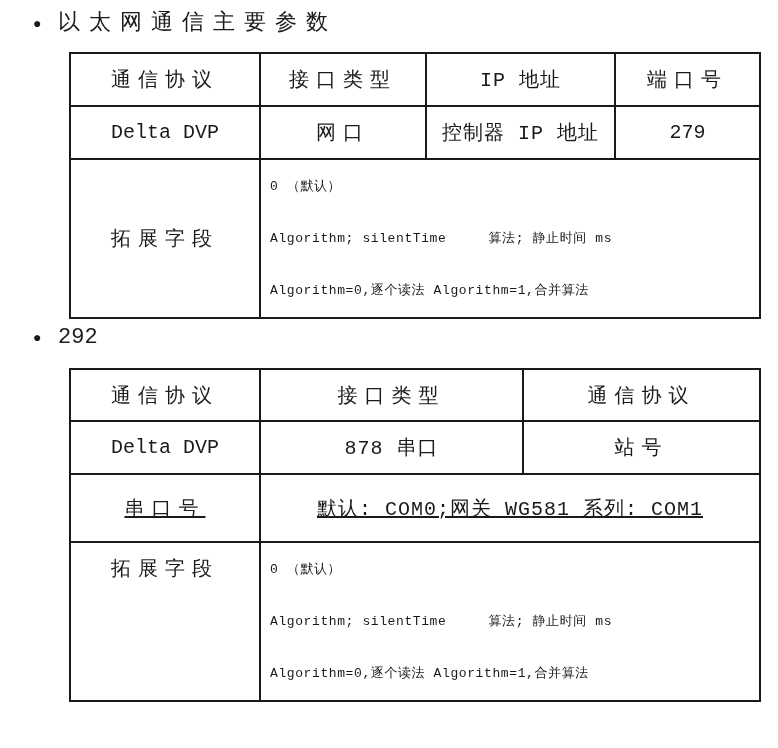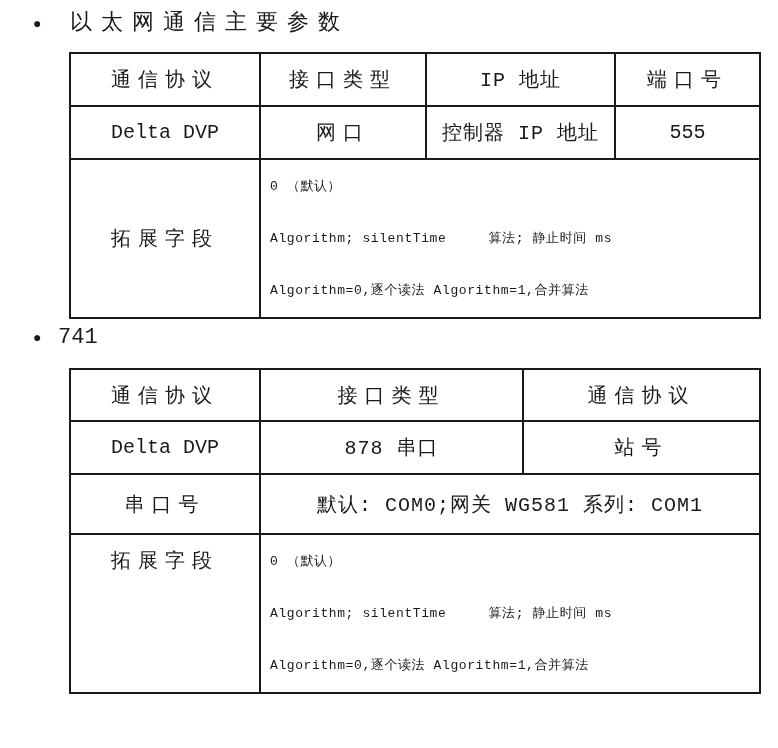--- a/index.html
+++ b/index.html
@@ -22,38 +22,38 @@
     font-size:22px;line-height:26px;
     white-space:pre;
   }
   #heading-1{left:33px;top:11px;}
   #heading-2{left:33px;top:325px;}
   .bullet{
     font-size:14px;width:14px;
     margin-right:11px;
     display:inline-block;
   }
-  .heading .cn{letter-spacing:9px;margin-left:12px;}
+  .heading .cn{letter-spacing:9px;}
   table{
     position:absolute;left:57px;
     border-collapse:collapse;table-layout:fixed;margin-left:12px;
   }
   #table-1{top:52px;width:690px;}
   #table-2{top:368px;width:690px;}
   td{
     border:2px solid var(--border);
     text-align:center;vertical-align:middle;
     font-size:20px;padding:0;
     overflow:hidden;
   }
   .cn{letter-spacing:7px;}
   .mixed{letter-spacing:1px;}
   tr.h52{height:52px;}
   tr.h53{height:53px;}
-  tr.h55{height:60px;}
+  tr.h55{height:68px;text-decoration:underline;}
   tr.hext{height:157px;}
   td.ext-cell{
     text-align:left;vertical-align:top;
     padding:1px 4px 0 9px;
   }
   td.ext-label-top{
     vertical-align:top;
     line-height:52px;
     padding-top:1px;
   }
@@ -85,36 +85,36 @@
       <tr class="h53">
         <td class="cn">通信协议</td>
         <td class="cn">接口类型</td>
         <td class="mixed">IP 地址</td>
         <td class="cn">端口号</td>
       </tr>
       <tr class="h53">
         <td>Delta DVP</td>
         <td class="cn">网口</td>
         <td class="mixed">控制器 IP 地址</td>
-        <td>555</td>
+        <td>279</td>
       </tr>
       <tr class="hext">
         <td class="cn">拓展字段</td>
         <td colspan="3" class="ext-cell">
           <div class="ext-line">0 （默认）</div>
           <div class="ext-line">Algorithm; silentTime     算法; 静止时间 ms</div>
           <div class="ext-line">Algorithm=0,逐个读法 Algorithm=1,合并算法</div>
         </td>
       </tr>
     </tbody>
   </table>
 
   <div class="heading" id="heading-2">
     <span class="bullet">●</span>
-    <span>741 </span>
+    <span>292 </span>
   </div>
 
   <table id="table-2">
     <colgroup>
       <col style="width:190px">
         <col style="width:263px">
         <col style="width:237px">
     </colgroup>
     <tbody>
       <tr class="h52">

